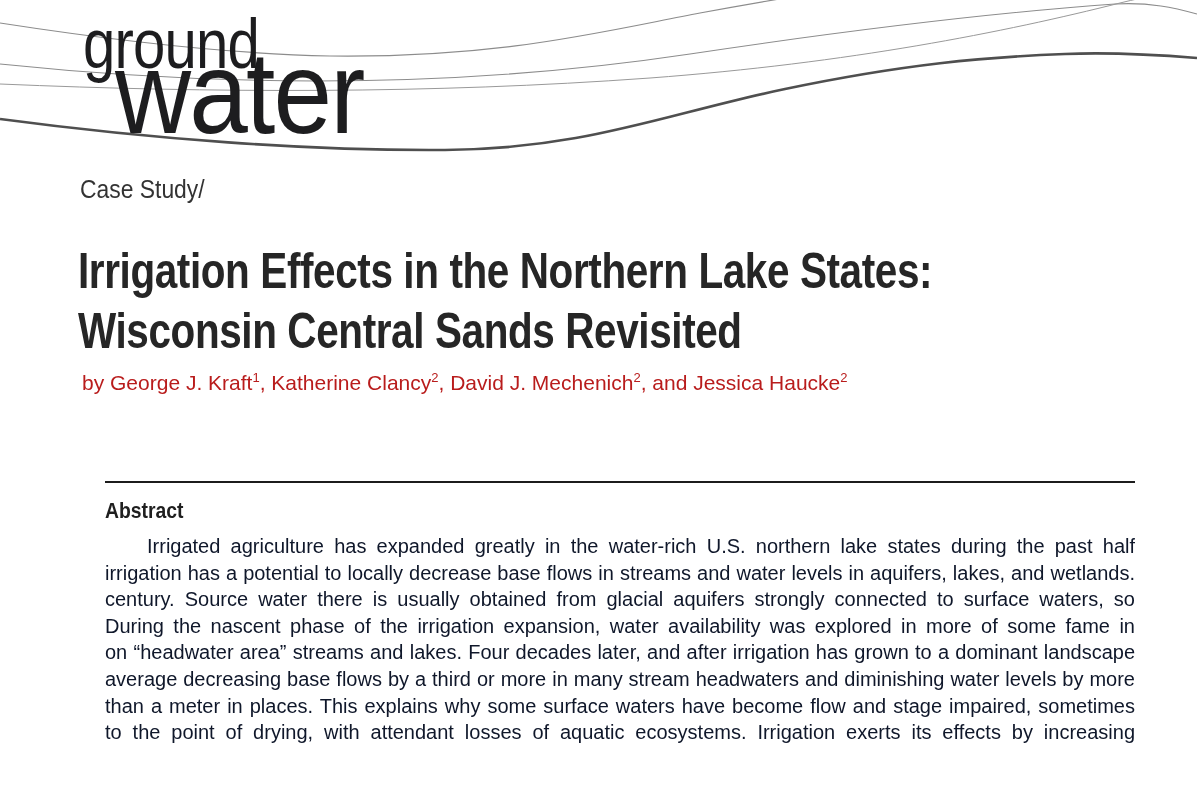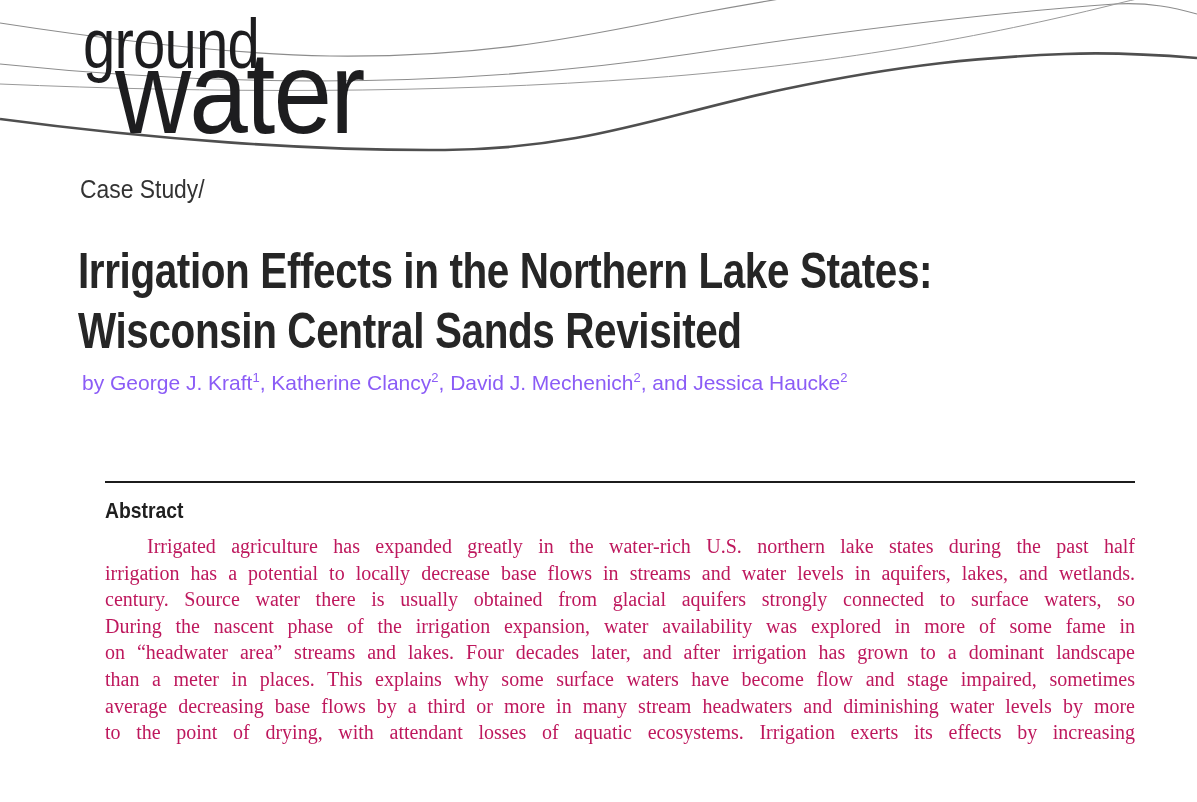--- a/index.html
+++ b/index.html
@@ -29,37 +29,37 @@
     transform: scaleX(0.88); transform-origin: 0 0;
   }
   .title-block { position: absolute; left: 78px; top: 233px; margin-top: 8px; }
   .title-line {
     font-size: 50px; line-height: 60px; font-weight: 700; color: #262626;
     letter-spacing: -0.5px; white-space: nowrap;
     transform: scaleX(0.81); transform-origin: 0 0;
   }
   .byline {
     position: absolute; left: 82px; top: 370px;
-    font-size: 21px; line-height: 1.2; color: #8b5cf6; white-space: nowrap;
+    font-size: 21px; line-height: 1.2; color: #b91c1c; white-space: nowrap;
   }
   .byline sup { font-size: 13px; vertical-align: baseline; position: relative; top: -8px; }
 
   
   .abstract-rule {
     position: absolute; left: 105px; top: 481px;
     width: 1030px; height: 2px; background: #1c1c1c;
   }
   .abstract-heading {
     position: absolute; left: 105px; top: 500px;
     font-size: 22px; line-height: 1; font-weight: 700; color: #1f1f1f;
     transform: scaleX(0.88); transform-origin: 0 0; white-space: nowrap;
   }
   .abstract-body {
     position: absolute; left: 105px; top: 533px; width: 1030px;
-    font-family: Liberation Serif, serif; font-size: 20px; color: #be185d;
+    font-family: Liberation Sans, sans-serif; font-size: 20px; color: #0f172a;
   }
   .abs-line {
     line-height: 26.6px; height: 26.6px; overflow: hidden;
     text-align: justify; text-align-last: justify;
   }
   .abs-line.indent { text-indent: 42px; }
 </style>
 </head>
 <body>
 
@@ -86,16 +86,16 @@
 <div class="abstract-rule"></div>
 
 <h2 class="abstract-heading">Abstract</h2>
 
 <section class="abstract-body">
   <div class="abs-line indent">Irrigated agriculture has expanded greatly in the water-rich U.S. northern lake states during the past half</div>
   <div class="abs-line">irrigation has a potential to locally decrease base flows in streams and water levels in aquifers, lakes, and wetlands.</div>
   <div class="abs-line">century. Source water there is usually obtained from glacial aquifers strongly connected to surface waters, so</div>
   <div class="abs-line">During the nascent phase of the irrigation expansion, water availability was explored in more of some fame in</div>
   <div class="abs-line">on “headwater area” streams and lakes. Four decades later, and after irrigation has grown to a dominant landscape</div>
+  <div class="abs-line">average decreasing base flows by a third or more in many stream headwaters and diminishing water levels by more</div>
   <div class="abs-line">than a meter in places. This explains why some surface waters have become flow and stage impaired, sometimes</div>
-  <div class="abs-line">average decreasing base flows by a third or more in many stream headwaters and diminishing water levels by more</div>
   <div class="abs-line">to the point of drying, with attendant losses of aquatic ecosystems. Irrigation exerts its effects by increasing</div>
 </section>
 
 </body></html>

